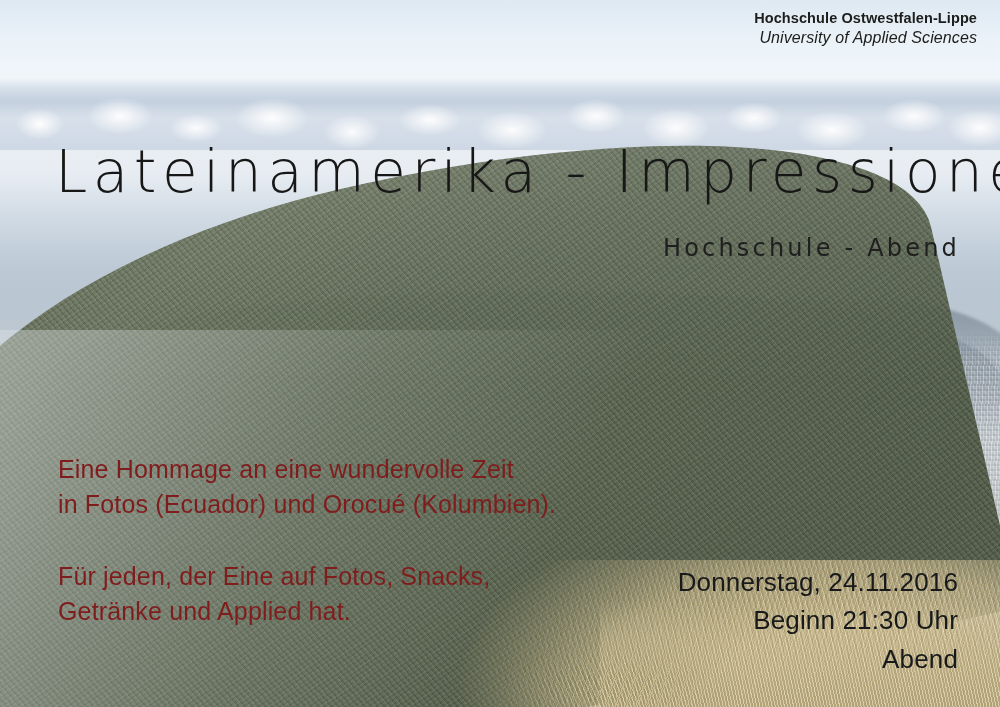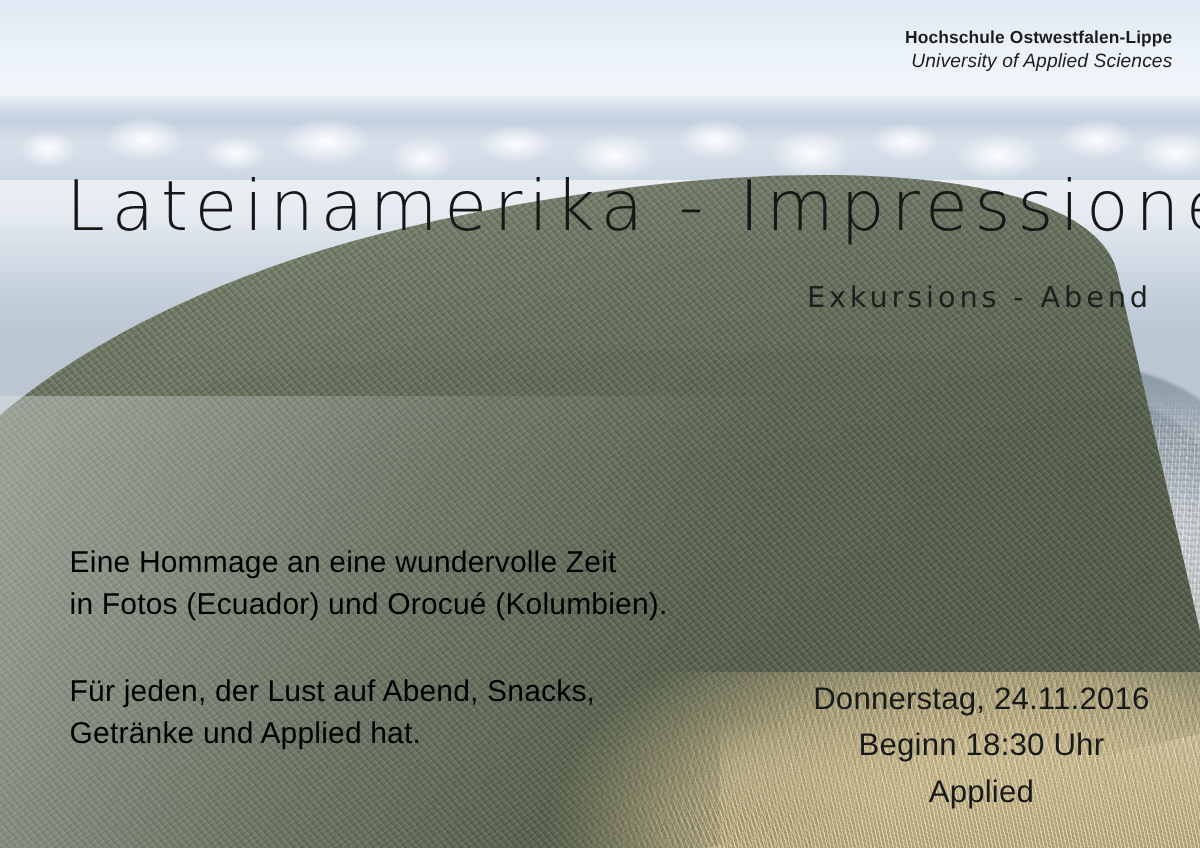--- a/index.html
+++ b/index.html
@@ -176,21 +176,21 @@
 
   
   .bg-wash {
     background:linear-gradient(to bottom, rgba(255,255,255,.18) 0%, rgba(255,255,255,.05) 30%, rgba(255,255,255,0) 55%);
   }
 
   
   .content { position:absolute; inset:0; }
 
   .logo {
-    position:absolute; right:23px; top:24px;
+    position:absolute; right:23px; top:10px;
     text-align:right; line-height:1.22;
     font-family:"Liberation Sans", sans-serif;
   }
   .logo-name {
     font-size:14.5px; font-weight:bold; color:#1d1d1b;
     letter-spacing:.1px; white-space:nowrap;
   }
   .logo-sub {
     font-size:16px; font-style:italic; color:#1d1d1b;
     letter-spacing:.1px; white-space:nowrap;
@@ -206,30 +206,30 @@
   .subtitle {
     position:absolute; right:40px; top:236px;
     font-family:"DejaVu Sans", sans-serif;
     font-size:24px; font-weight:400; color:#1f1f1f;
     letter-spacing:3.2px; white-space:nowrap; line-height:1;
   }
 
   .body-block {
     position:absolute; left:58px; top:452px;
     font-family:"Liberation Sans", sans-serif;
-    font-size:25px; color:#000000; line-height:1.38;
+    font-size:25px; color:#7f1d1d; line-height:1.38;
     letter-spacing:.15px;
   }
   .body-block .para { margin:0; }
   .body-block .para.second { margin-top:38px; }
   .body-block .line { display:block; white-space:nowrap; }
 
   .date-block {
     position:absolute; right:42px; top:563px;
-    text-align:center;
+    text-align:right;
     font-family:"Liberation Sans", sans-serif;
     font-size:26px; color:#17191a; line-height:1.48;
     letter-spacing:.15px;
   }
   .date-block .line { display:block; white-space:nowrap; }
 </style>
 </head>
 <body>
 
 <div id="poster">
@@ -252,33 +252,33 @@
 
   <div class="content">
 
     <div class="logo">
       <div class="logo-name">Hochschule Ostwestfalen-Lippe</div>
       <div class="logo-sub">University of Applied Sciences</div>
     </div>
 
     <div class="title">Lateinamerika - Impressionen</div>
 
-    <div class="subtitle">Exkursions - Abend</div>
+    <div class="subtitle">Hochschule - Abend</div>
 
     <div class="body-block">
       <div class="para first">
         <span class="line">Eine Hommage an eine wundervolle Zeit</span>
         <span class="line">in Fotos (Ecuador) und Orocué (Kolumbien).</span>
       </div>
       <div class="para second">
-        <span class="line">Für jeden, der Lust auf Abend, Snacks,</span>
+        <span class="line">Für jeden, der Eine auf Fotos, Snacks,</span>
         <span class="line">Getränke und Applied hat.</span>
       </div>
     </div>
 
     <div class="date-block">
       <span class="line">Donnerstag, 24.11.2016</span>
-      <span class="line">Beginn 18:30 Uhr</span>
-      <span class="line">Applied</span>
+      <span class="line">Beginn 21:30 Uhr</span>
+      <span class="line">Abend</span>
     </div>
 
   </div>
 </div>
 
 </body></html>

